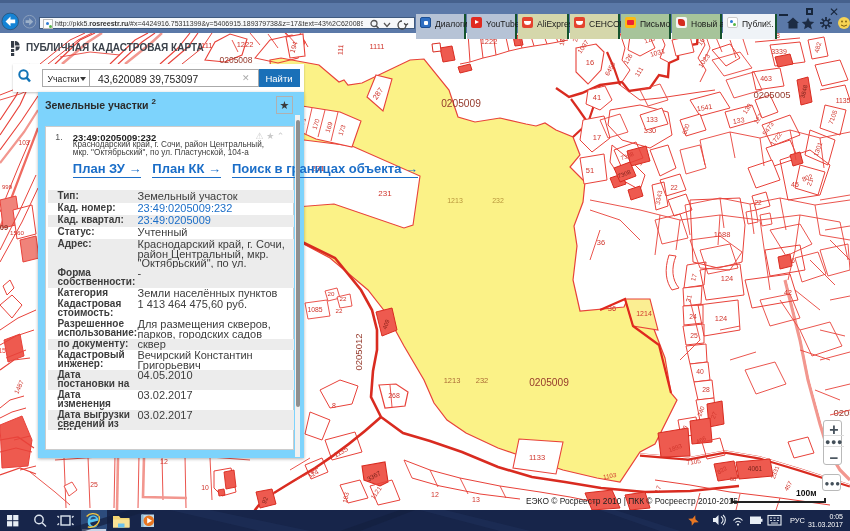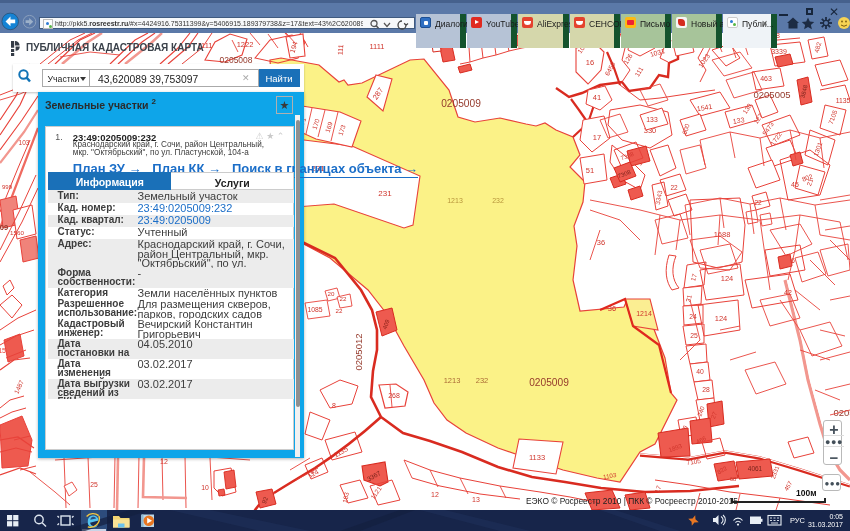--- a/index.html
+++ b/index.html
@@ -7,34 +7,34 @@
   #stage { position:relative; width:850px; height:531px; background:#fff; }
 
   
   #chrome { position:absolute; left:0; top:0; width:850px; height:33px; background:#5b79a8; }
   #chrome .topstrip { position:absolute; left:0; top:0; width:850px; height:3px; background:#46618d; }
   #addrbar { position:absolute; left:39px; top:16.5px; width:376px; height:12.5px; background:#f6f8fa; border:1px solid #3f5a7f; }
   #favicon { position:absolute; left:3px; top:1.5px; width:10px; height:10px; background:#fdfdfd; border:1px solid #bbb; }
   #favicon i { position:absolute; border-radius:50%; }
   #urltext { position:absolute; left:15px; top:2px; font-size:7px; color:#333; white-space:nowrap; width:308px; overflow:hidden; }
   #tabs { position:absolute; left:416px; top:14px; height:19px; }
-  .tab { position:absolute; top:0; height:34px; border-right:6px solid #14532d; font-size:8.5px; color:#1a1a1a;padding-left:39px; }
+  .tab { position:absolute; top:0; height:25px; border-right:2px solid #14532d; font-size:8.5px; color:#1a1a1a;padding-left:39px; }
   .tab .ti { position:absolute; left:4px; top:3px; width:11px; height:11px; border-radius:2px; }
   .tab .tt { position:absolute; left:19px; top:5px; white-space:nowrap; }
   #winbtns { position:absolute; right:6px; top:0px; width:80px; height:22px; color:#17263c; }
   #chromeicons { position:absolute; left:786px; top:16px; }
 
   
   #map { position:absolute; left:0; top:33px; width:850px; height:477px; background:#fff; overflow:hidden; }
   #maptitle { position:absolute; left:26px; top:8.5px; font-size:10px; font-weight:bold; color:#3b424b; letter-spacing:0px; }
   #pkklogo { position:absolute; left:10px; top:8px; width:10px; height:15px; }
 
   
   #searchbox { position:absolute; left:13px; top:64px; width:291px; height:28px; background:#fff; box-shadow:0 1px 2px rgba(0,0,0,.25); }
-  #resultpanel { position:absolute; left:38px; top:92px; width:266px; height:366px; background:#0ea5e9; box-shadow:0 1px 3px rgba(0,0,0,.3); }
+  #resultpanel { position:absolute; left:38px; top:92px; width:266px; height:366px; background:#7dd3fc; box-shadow:0 1px 3px rgba(0,0,0,.3); }
   #ddl { position:absolute; left:28.5px; top:5px; width:48.5px; height:17.8px; border:1px solid #aaa; background:#fff; font-size:8.7px; color:#222; }
   #ddl span { position:absolute; left:5px; top:4px; }
   #ddl b { position:absolute; right:3px; top:7px; border:3px solid transparent; border-top:4px solid #333; }
   #searchinput { position:absolute; left:76px; top:5px; width:169.5px; height:17.8px; border:1px solid #aaa; border-left:none; font-size:10.3px; color:#222; padding:3.5px 0 0 9px; }
   #clearx { position:absolute; left:229px; top:9px; color:#aaa; font-size:9px; }
   #findbtn { position:absolute; left:245.5px; top:5px; width:41px; height:17.8px; background:#1a70b8; color:#fff; font-size:9.5px; text-align:center; padding-top:4px; }
 
   #reshead { position:absolute; left:7px; top:5px; font-size:10.5px; font-weight:bold; color:#2b2b2b; }
   #reshead sup { font-size:8px; }
   #starbtn { position:absolute; left:238px; top:4px; width:17px; height:17.5px; border:1px solid #b0b0b0; text-align:center; font-size:11px; color:#3a3a3a; line-height:17px; }
@@ -527,24 +527,20 @@
 
   <div id="resultpanel">
     <div id="reshead">Земельные участки <sup>2</sup></div>
     <div id="starbtn">★</div>
     <div id="card">
       <div id="cardnum">1.</div>
       <div id="cardtitle">23:49:0205009:232</div>
       <div id="cardicons">⚠★⌃</div>
       <div id="cardaddr">Краснодарский край, г. Сочи, район Центральный,<br>мкр. "Октябрьский", по ул. Пластунской, 104-а</div>
       <div id="cardlinks"><span>План ЗУ →</span>&nbsp;&nbsp;&nbsp;<span>План КК →</span>&nbsp;&nbsp;&nbsp;<span>Поиск в границах объекта →</span></div>
-      <div id="tabrow">
-          <div id="tab1">Информация</div>
-          <div id="tab2">Услуги</div>
-        </div>
       <div id="ptable">
         <div class="prow g" style="height:13px;">
             <div class="plabel" style="top:2px;">Тип:</div>
             <div class="pval" style="padding-top:2px;">Земельный участок</div>
           </div>
         <div class="prow" style="height:12px;">
             <div class="plabel">Кад. номер:</div>
             <div class="pval"><a>23:49:0205009:232</a></div>
           </div>
         <div class="prow g" style="height:12px;">
@@ -561,22 +557,30 @@
           </div>
         <div class="prow g" style="height:20px;">
             <div class="plabel">Форма собственности:</div>
             <div class="pval">-</div>
           </div>
         <div class="prow" style="height:11px;">
             <div class="plabel">Категория земель:</div>
             <div class="pval">Земли населённых пунктов</div>
           </div>
         <div class="prow" style="height:20px;">
+            <div class="plabel">Кадастровая стоимость:</div>
+            <div class="pval">1 413 464 475,60 руб.</div>
+          </div>
+        <div class="prow" style="height:20px;">
             <div class="plabel">Разрешенное использование:</div>
             <div class="pval">Для размещения скверов, парков, городских садов</div>
+          </div>
+        <div class="prow g" style="height:11px;">
+            <div class="plabel">по документу:</div>
+            <div class="pval">сквер</div>
           </div>
         <div class="prow" style="height:20px;">
             <div class="plabel">Кадастровый инженер:</div>
             <div class="pval">Вечирский Константин Григорьевич</div>
           </div>
         <div class="prow g" style="height:20px;">
             <div class="plabel">Дата постановки на учет:</div>
             <div class="pval">04.05.2010</div>
           </div>
         <div class="prow" style="height:20px;">

